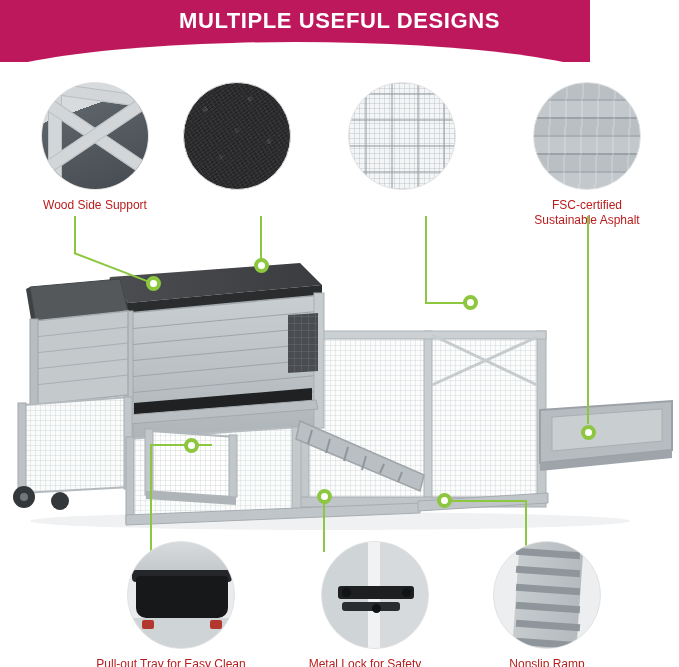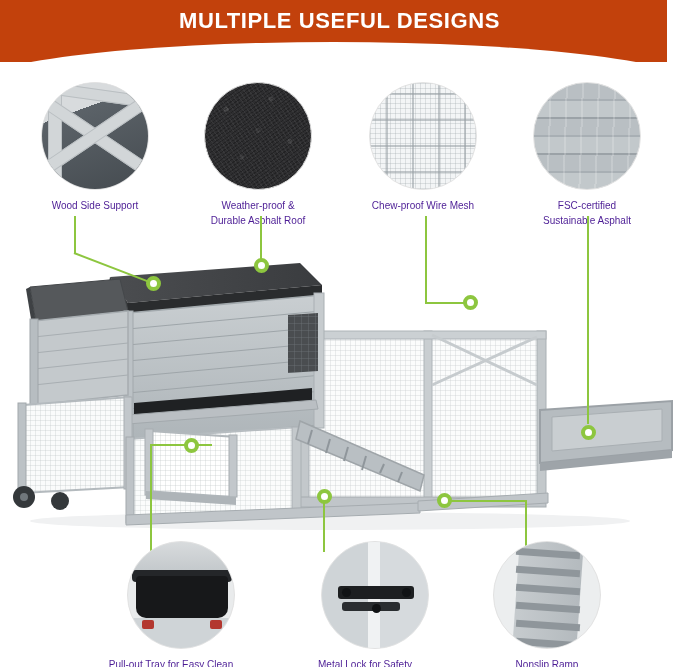--- a/index.html
+++ b/index.html
@@ -10,23 +10,23 @@
     background: #ffffff;
     font-family: "Liberation Sans", sans-serif;
     position: relative;
     overflow: hidden;
   }
 
   
   .banner {
     position: absolute;
     left: 0; top: 0;
-    width: 667px;
+    width: 590px;
     height: 62px;
-    background: #c2410c;
+    background: #be185d;
     overflow: hidden;
   }
   .banner-curve {
     position: absolute;
     left: -5%;
     bottom: -26px;
     width: 110%;
     height: 46px;
     background: #ffffff;
     border-radius: 50% 50% 0 0 / 100% 100% 0 0;
@@ -51,22 +51,22 @@
     width: 108px;
     height: 108px;
     border-radius: 50%;
     overflow: hidden;
     margin: 0 auto;
     position: relative;
     border: 1px solid #e2e2e2;
   }
   .f-caption {
     margin-top: 8px;
-    color: #4c1d95;
-    font-size: 10px;
+    color: #b91c1c;
+    font-size: 12px;
     line-height: 15px;
     font-weight: 500;
     width: 150px;
     margin-left: auto;
     margin-right: auto;
   }
 
   
   .art-wood-support { background: #cfd3d6; }
   .art-wood-support .panel-dark {
@@ -202,30 +202,27 @@
     <div class="beam b1"></div>
     <div class="beam b2"></div>
   </div>
   <div class="f-caption">Wood Side Support</div>
 </div>
 
 <div class="feature" style="left:183px; top:82px;">
   <div class="circle art-asphalt">
     <div class="grain"></div>
   </div>
-  <div class="f-caption" style="white-space:pre-line;">Weather-proof &amp;
-Durable Asphalt Roof</div>
 </div>
 
 <div class="feature" style="left:348px; top:82px;">
   <div class="circle art-mesh">
     <div class="fine"></div>
     <div class="grid"></div>
   </div>
-  <div class="f-caption">Chew-proof Wire Mesh</div>
 </div>
 
 <div class="feature" style="left:512px; top:82px;">
   <div class="circle art-pine">
     <div class="streaks"></div>
   </div>
   <div class="f-caption" style="white-space:pre-line;">FSC-certified
 Sustainable Asphalt</div>
 </div>
 

